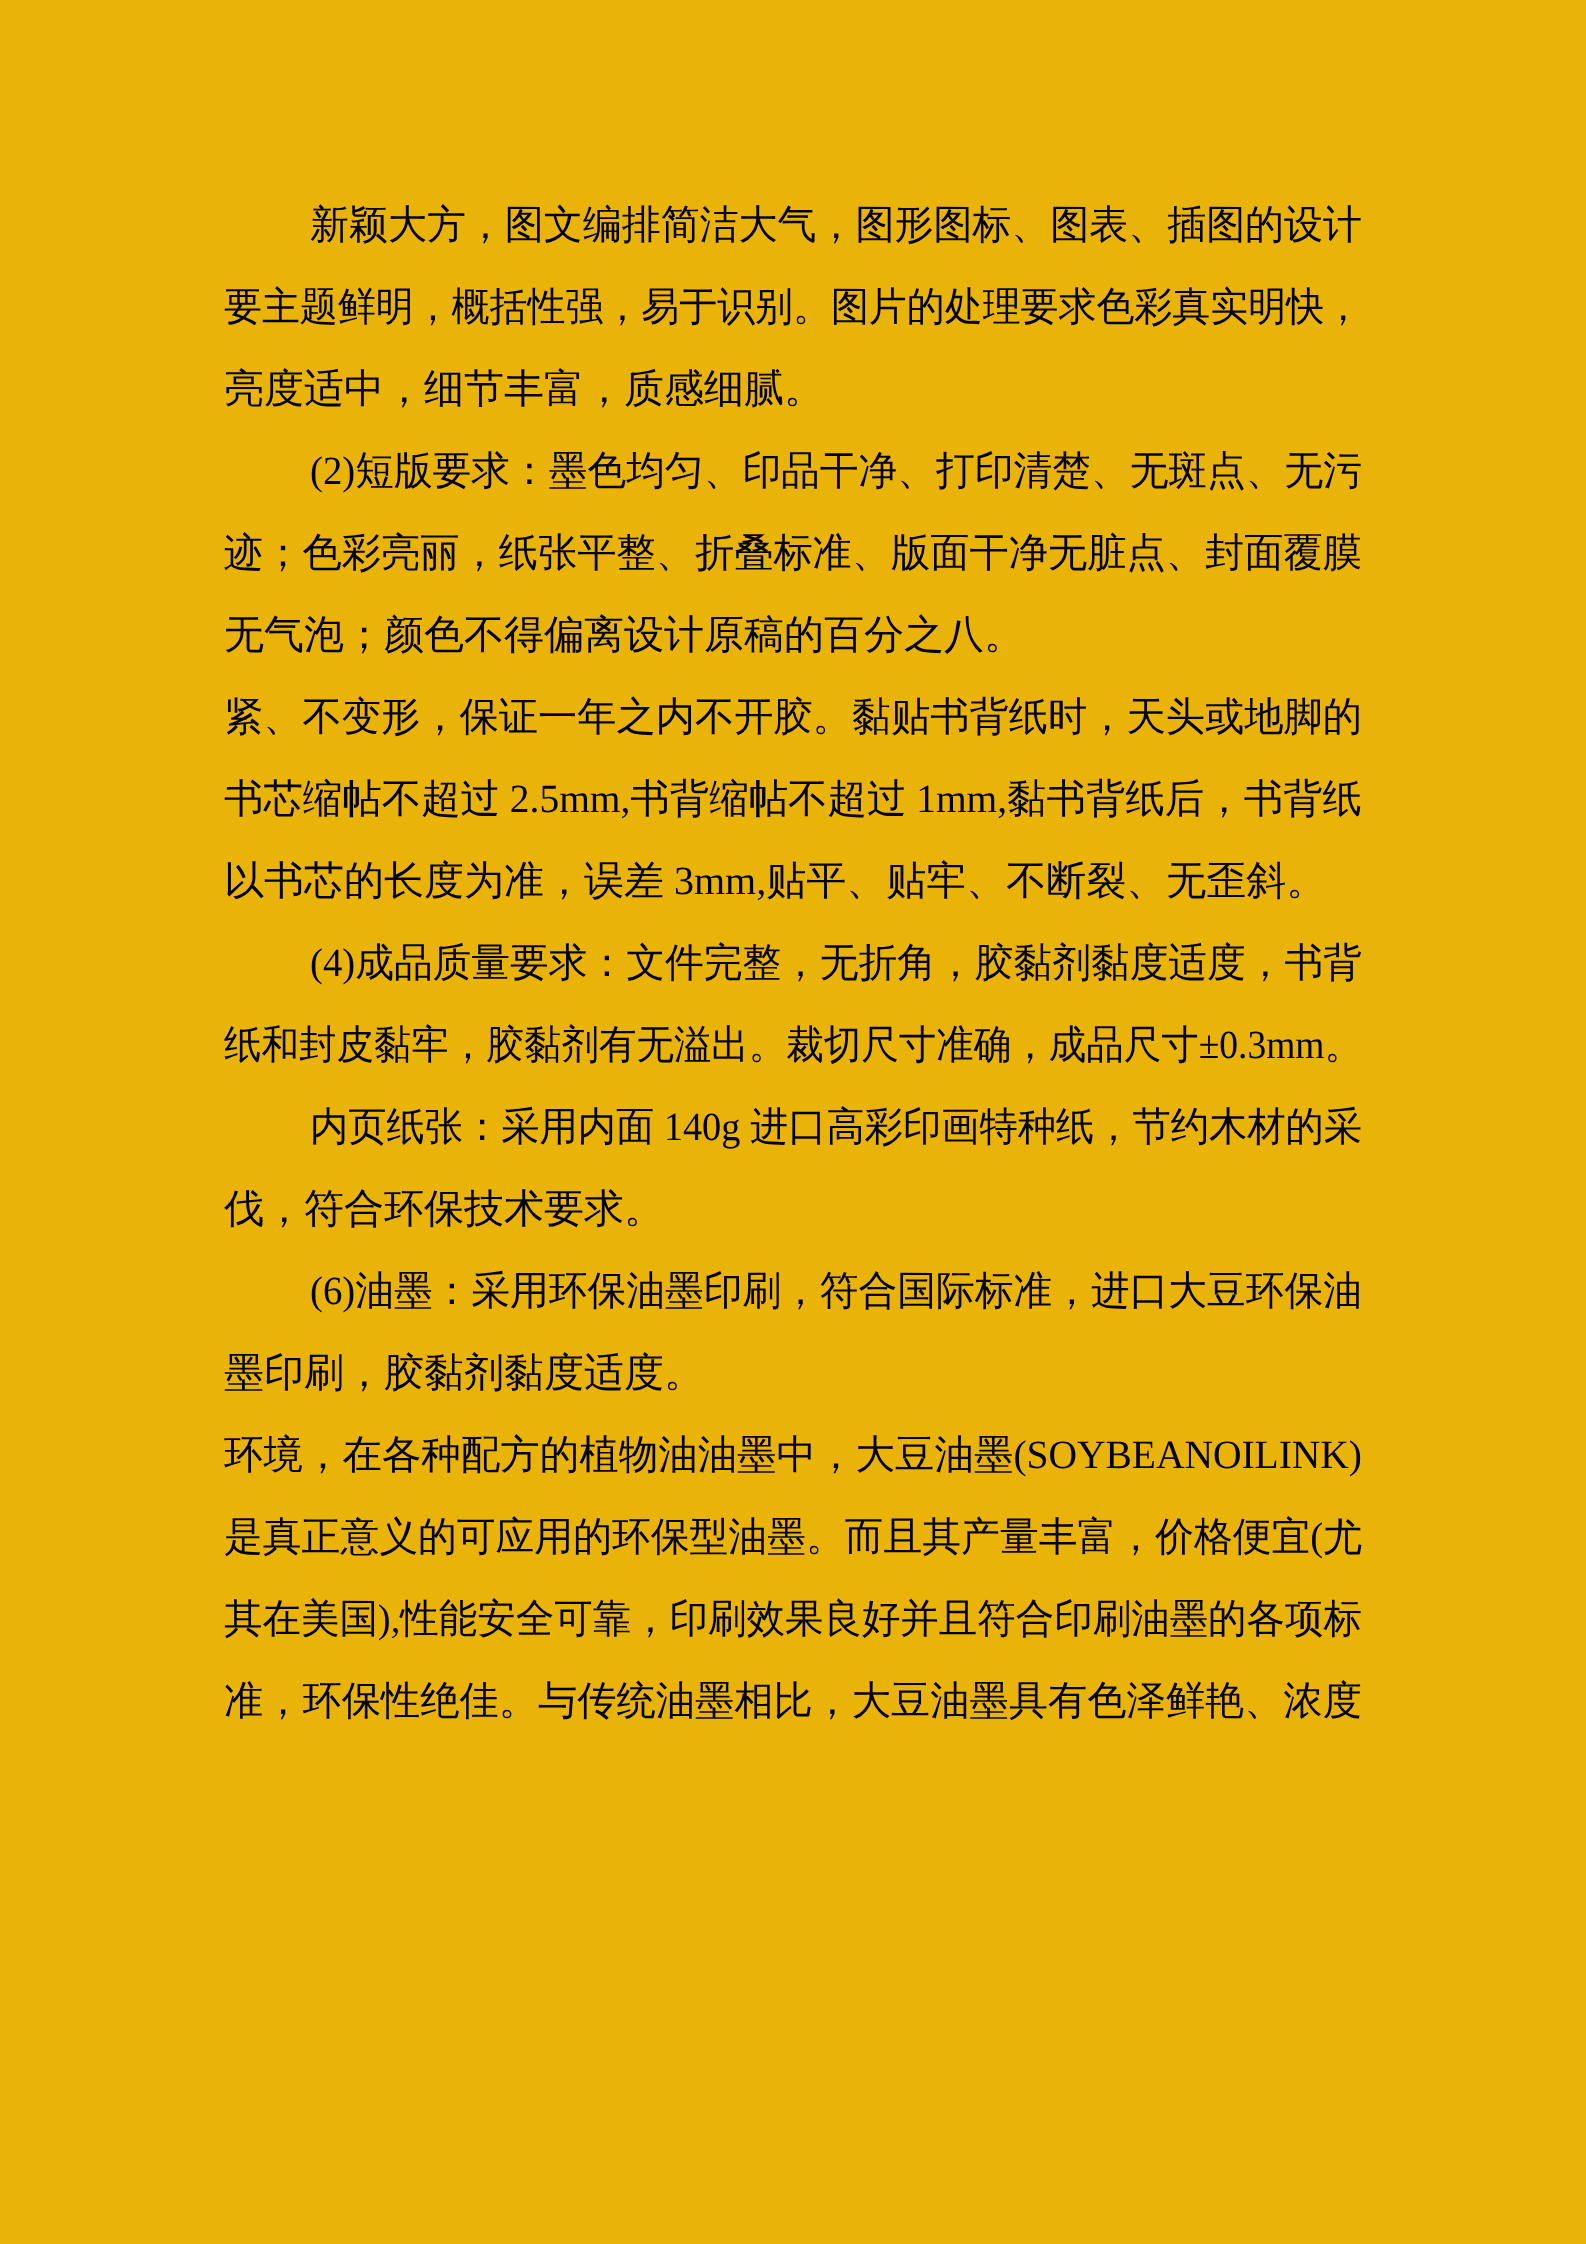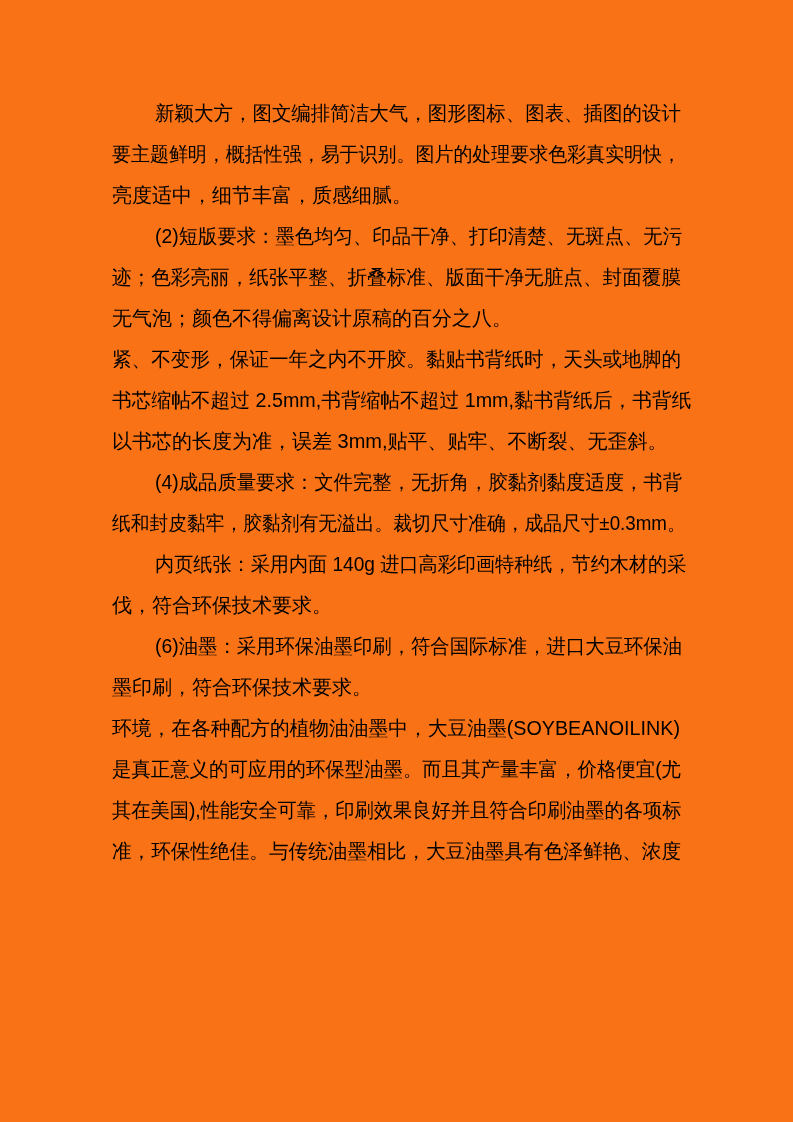--- a/index.html
+++ b/index.html
@@ -4,23 +4,23 @@
 <style>
   html, body {
     margin: 0;
     padding: 0;
     background: #ffffff;
   }
   .page {
     position: relative;
     width: 793px;
     height: 1122px;
-    background: #f97316;
+    background: #eab308;
     overflow: hidden;
-    font-family: Liberation Sans, sans-serif;
+    font-family: Liberation Serif, serif;
     color: #000000;
   }
   .content {
     position: absolute;
     left: 112px;
     top: 93px;
     width: 569px;
   }
   .paragraph {
     margin: 0;
@@ -74,21 +74,21 @@
       <div class="paragraph">
         <div class="line first"><span style="transform: scaleX(0.968107);">(4)成品质量要求：文件完整，无折角，胶黏剂黏度适度，书背</span></div>
         <div class="line last"><span style="transform: scaleX(0.937252);">纸和封皮黏牢，胶黏剂有无溢出。裁切尺寸准确，成品尺寸±0.3mm。</span></div>
       </div>
       <div class="paragraph">
         <div class="line first"><span style="transform: scaleX(0.956364);">内页纸张：采用内面 140g 进口高彩印画特种纸，节约木材的采</span></div>
         <div class="line last"><span style="transform: scaleX(1);">伐，符合环保技术要求。</span></div>
       </div>
       <div class="paragraph">
         <div class="line first"><span style="transform: scaleX(0.968107);">(6)油墨：采用环保油墨印刷，符合国际标准，进口大豆环保油</span></div>
-        <div class="line last"><span style="transform: scaleX(1);">墨印刷，符合环保技术要求。</span></div>
+        <div class="line last"><span style="transform: scaleX(1);">墨印刷，胶黏剂黏度适度。</span></div>
       </div>
       <div class="paragraph">
         <div class="line"><span style="transform: scaleX(0.98675);">环境，在各种配方的植物油油墨中，大豆油墨(SOYBEANOILINK)</span></div>
         <div class="line"><span style="transform: scaleX(0.969878);">是真正意义的可应用的环保型油墨。而且其产量丰富，价格便宜(尤</span></div>
         <div class="line"><span style="transform: scaleX(0.961682);">其在美国),性能安全可靠，印刷效果良好并且符合印刷油墨的各项标</span></div>
         <div class="line last"><span style="transform: scaleX(0.981034);">准，环保性绝佳。与传统油墨相比，大豆油墨具有色泽鲜艳、浓度</span></div>
       </div>
     </div>
   <div class="page-num">15</div>
 </div>

